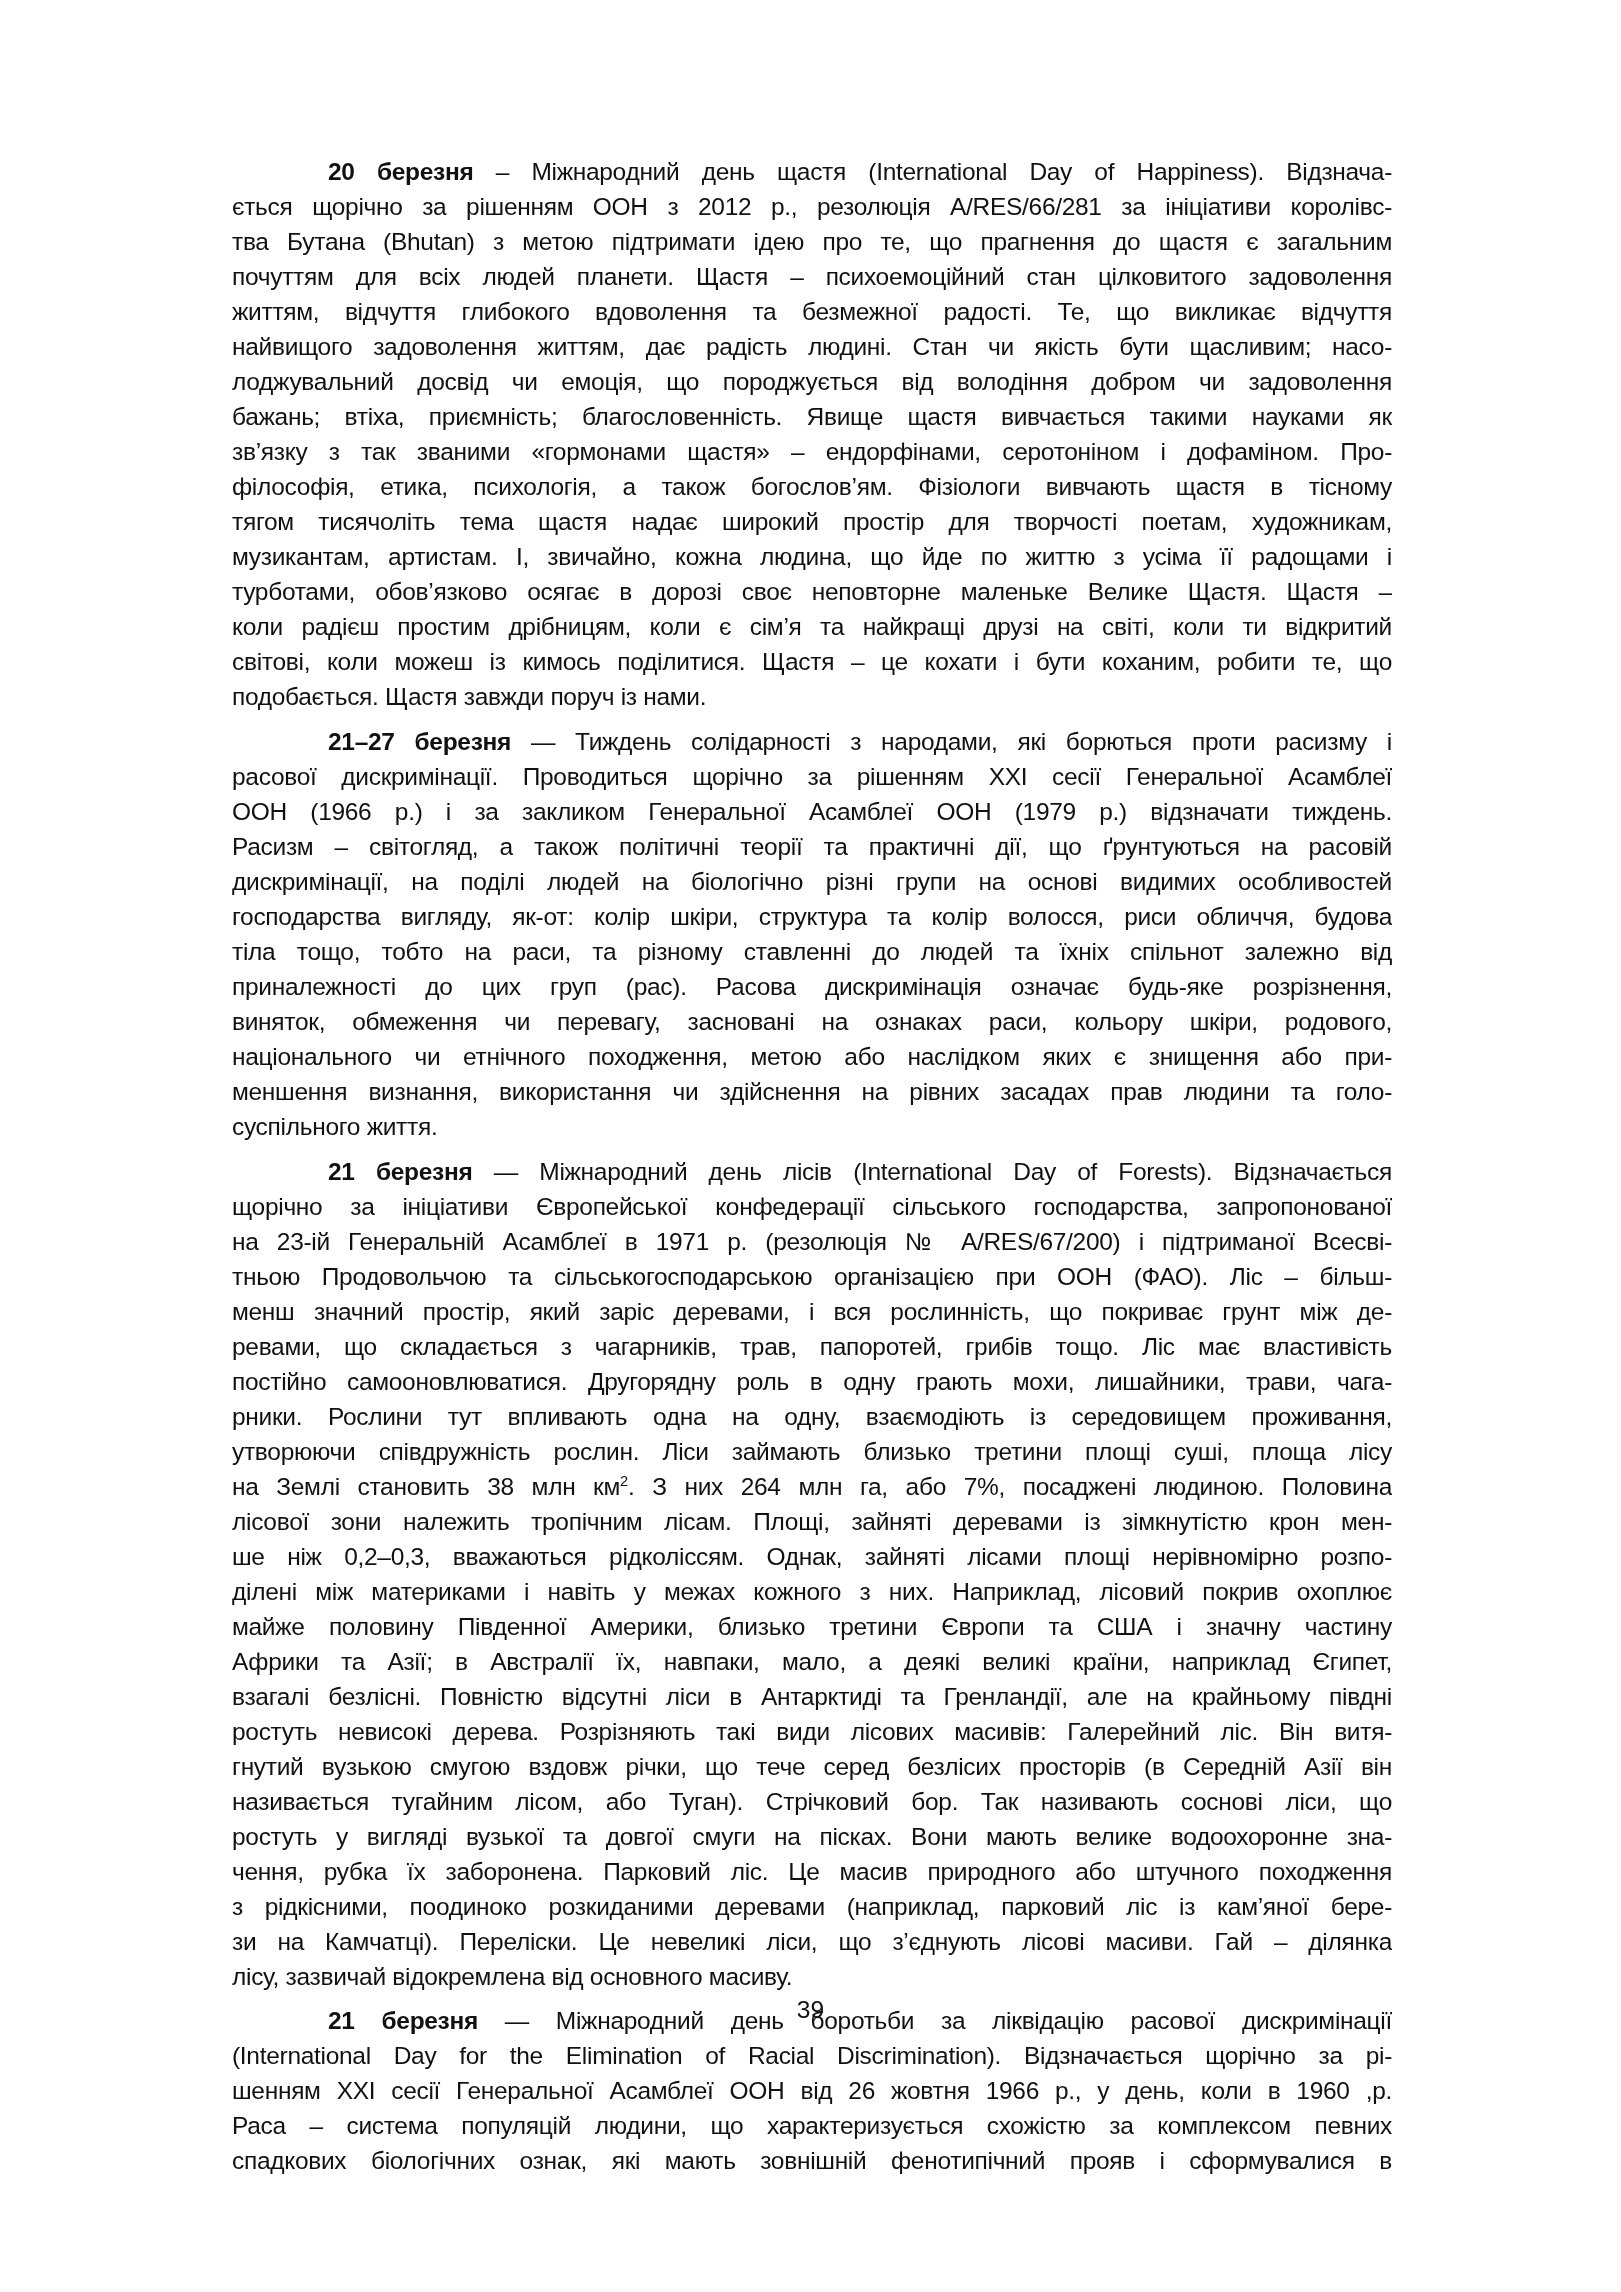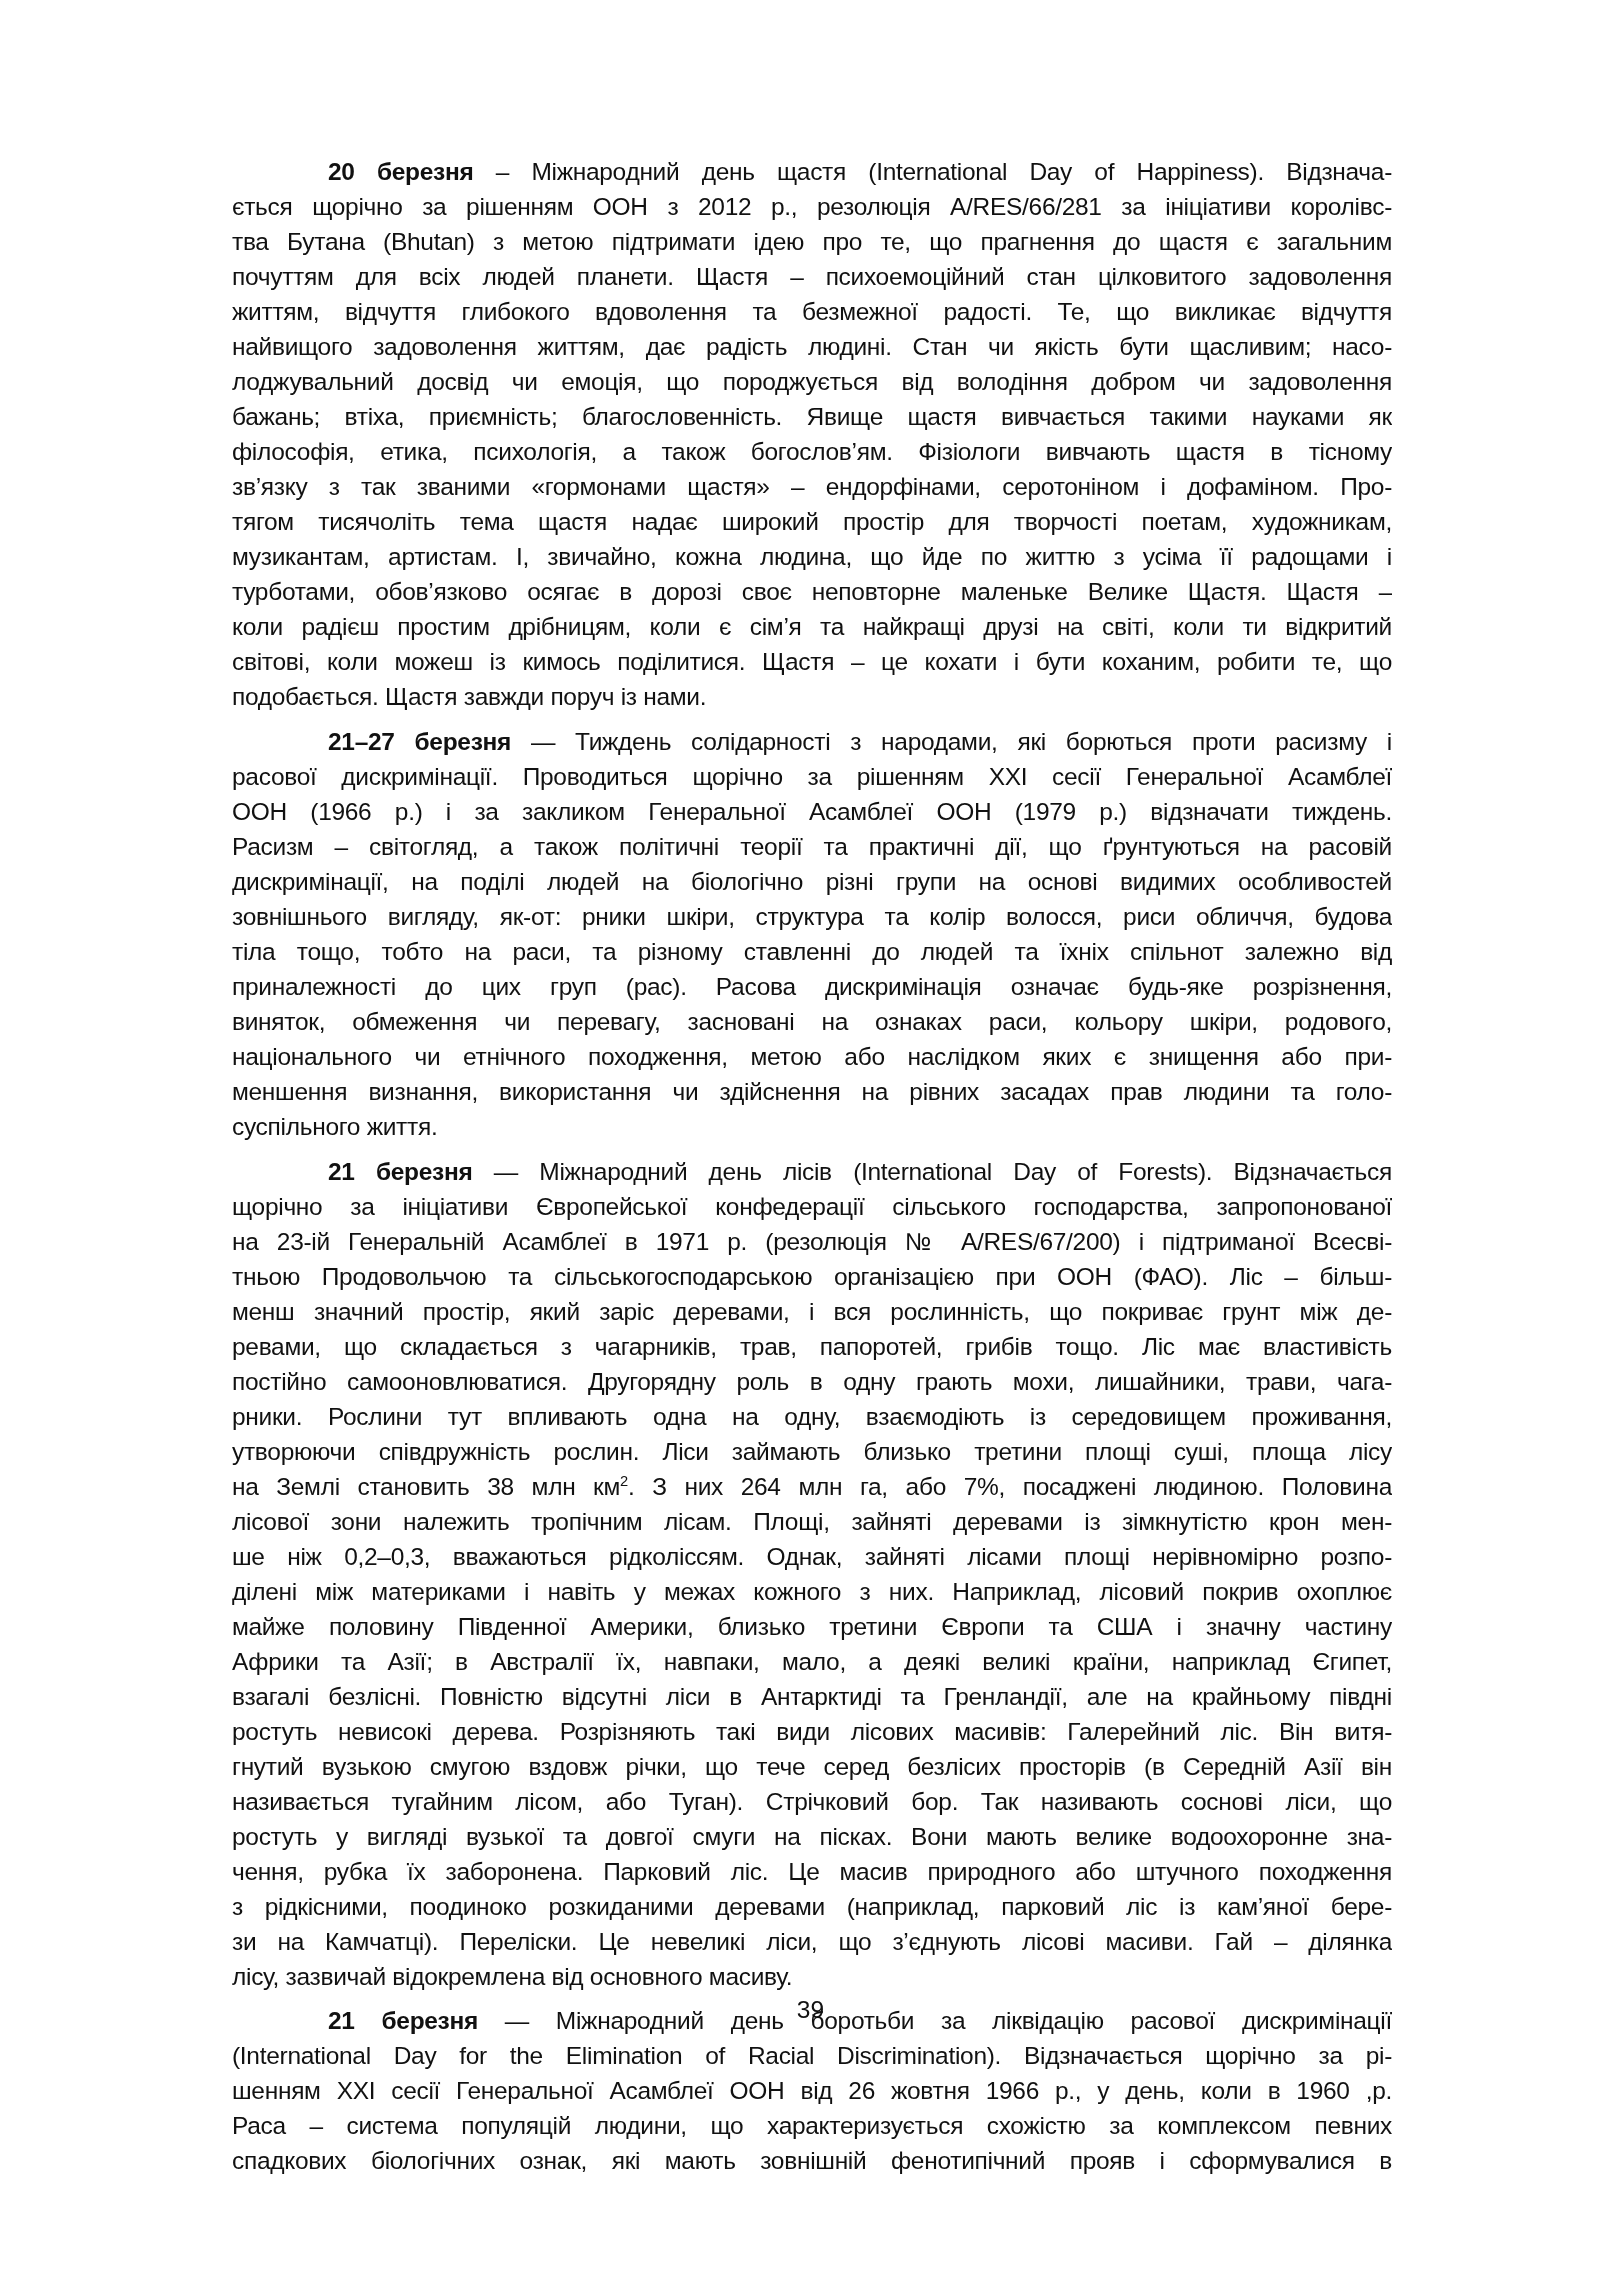--- a/index.html
+++ b/index.html
@@ -31,36 +31,36 @@
   <div class="text-block" id="text-block">
       <div class="para">
         <span class="line first"><span class="heading">20 березня</span> – Міжнародний день щастя (International Day of Happiness). Відзнача-</span>
         <span class="line">ється щорічно за рішенням ООН з 2012 р., резолюція A/RES/66/281 за ініціативи королівс-</span>
         <span class="line">тва Бутана (Bhutan) з метою підтримати ідею про те, що прагнення до щастя є загальним</span>
         <span class="line">почуттям для всіх людей планети. Щастя – психоемоційний стан цілковитого задоволення</span>
         <span class="line">життям, відчуття глибокого вдоволення та безмежної радості. Те, що викликає відчуття</span>
         <span class="line">найвищого задоволення життям, дає радість людині. Стан чи якість бути щасливим; насо-</span>
         <span class="line">лоджувальний досвід чи емоція, що породжується від володіння добром чи задоволення</span>
         <span class="line">бажань; втіха, приємність; благословенність. Явище щастя вивчається такими науками як</span>
+        <span class="line">зв’язку з так званими «гормонами щастя» – ендорфінами, серотоніном і дофаміном. Про-</span>
         <span class="line">філософія, етика, психологія, а також богослов’ям. Фізіологи вивчають щастя в тісному</span>
-        <span class="line">зв’язку з так званими «гормонами щастя» – ендорфінами, серотоніном і дофаміном. Про-</span>
         <span class="line">тягом тисячоліть тема щастя надає широкий простір для творчості поетам, художникам,</span>
         <span class="line">музикантам, артистам. І, звичайно, кожна людина, що йде по життю з усіма її радощами і</span>
         <span class="line">турботами, обов’язково осягає в дорозі своє неповторне маленьке Велике Щастя. Щастя –</span>
         <span class="line">коли радієш простим дрібницям, коли є сім’я та найкращі друзі на світі, коли ти відкритий</span>
         <span class="line">світові, коли можеш із кимось поділитися. Щастя – це кохати і бути коханим, робити те, що</span>
         <span class="line last">подобається. Щастя завжди поруч із нами.</span>
       </div>
       <div class="para">
         <span class="line first"><span class="heading">21–27 березня</span> — Тиждень солідарності з народами, які борються проти расизму і</span>
         <span class="line">расової дискримінації. Проводиться щорічно за рішенням XXI сесії Генеральної Асамблеї</span>
         <span class="line">ООН (1966 р.) і за закликом Генеральної Асамблеї ООН (1979 р.) відзначати тиждень.</span>
         <span class="line">Расизм – світогляд, а також політичні теорії та практичні дії, що ґрунтуються на расовій</span>
         <span class="line">дискримінації, на поділі людей на біологічно різні групи на основі видимих особливостей</span>
-        <span class="line">зовнішнього вигляду, як-от: рники шкіри, структура та колір волосся, риси обличчя, будова</span>
+        <span class="line">господарства вигляду, як-от: колір шкіри, структура та колір волосся, риси обличчя, будова</span>
         <span class="line">тіла тощо, тобто на раси, та різному ставленні до людей та їхніх спільнот залежно від</span>
         <span class="line">приналежності до цих груп (рас). Расова дискримінація означає будь-яке розрізнення,</span>
         <span class="line">виняток, обмеження чи перевагу, засновані на ознаках раси, кольору шкіри, родового,</span>
         <span class="line">національного чи етнічного походження, метою або наслідком яких є знищення або при-</span>
         <span class="line">меншення визнання, використання чи здійснення на рівних засадах прав людини та голо-</span>
         <span class="line last">суспільного життя.</span>
       </div>
       <div class="para">
         <span class="line first"><span class="heading">21 березня</span> — Міжнародний день лісів (International Day of Forests). Відзначається</span>
         <span class="line">щорічно за ініціативи Європейської конфедерації сільського господарства, запропонованої</span>

